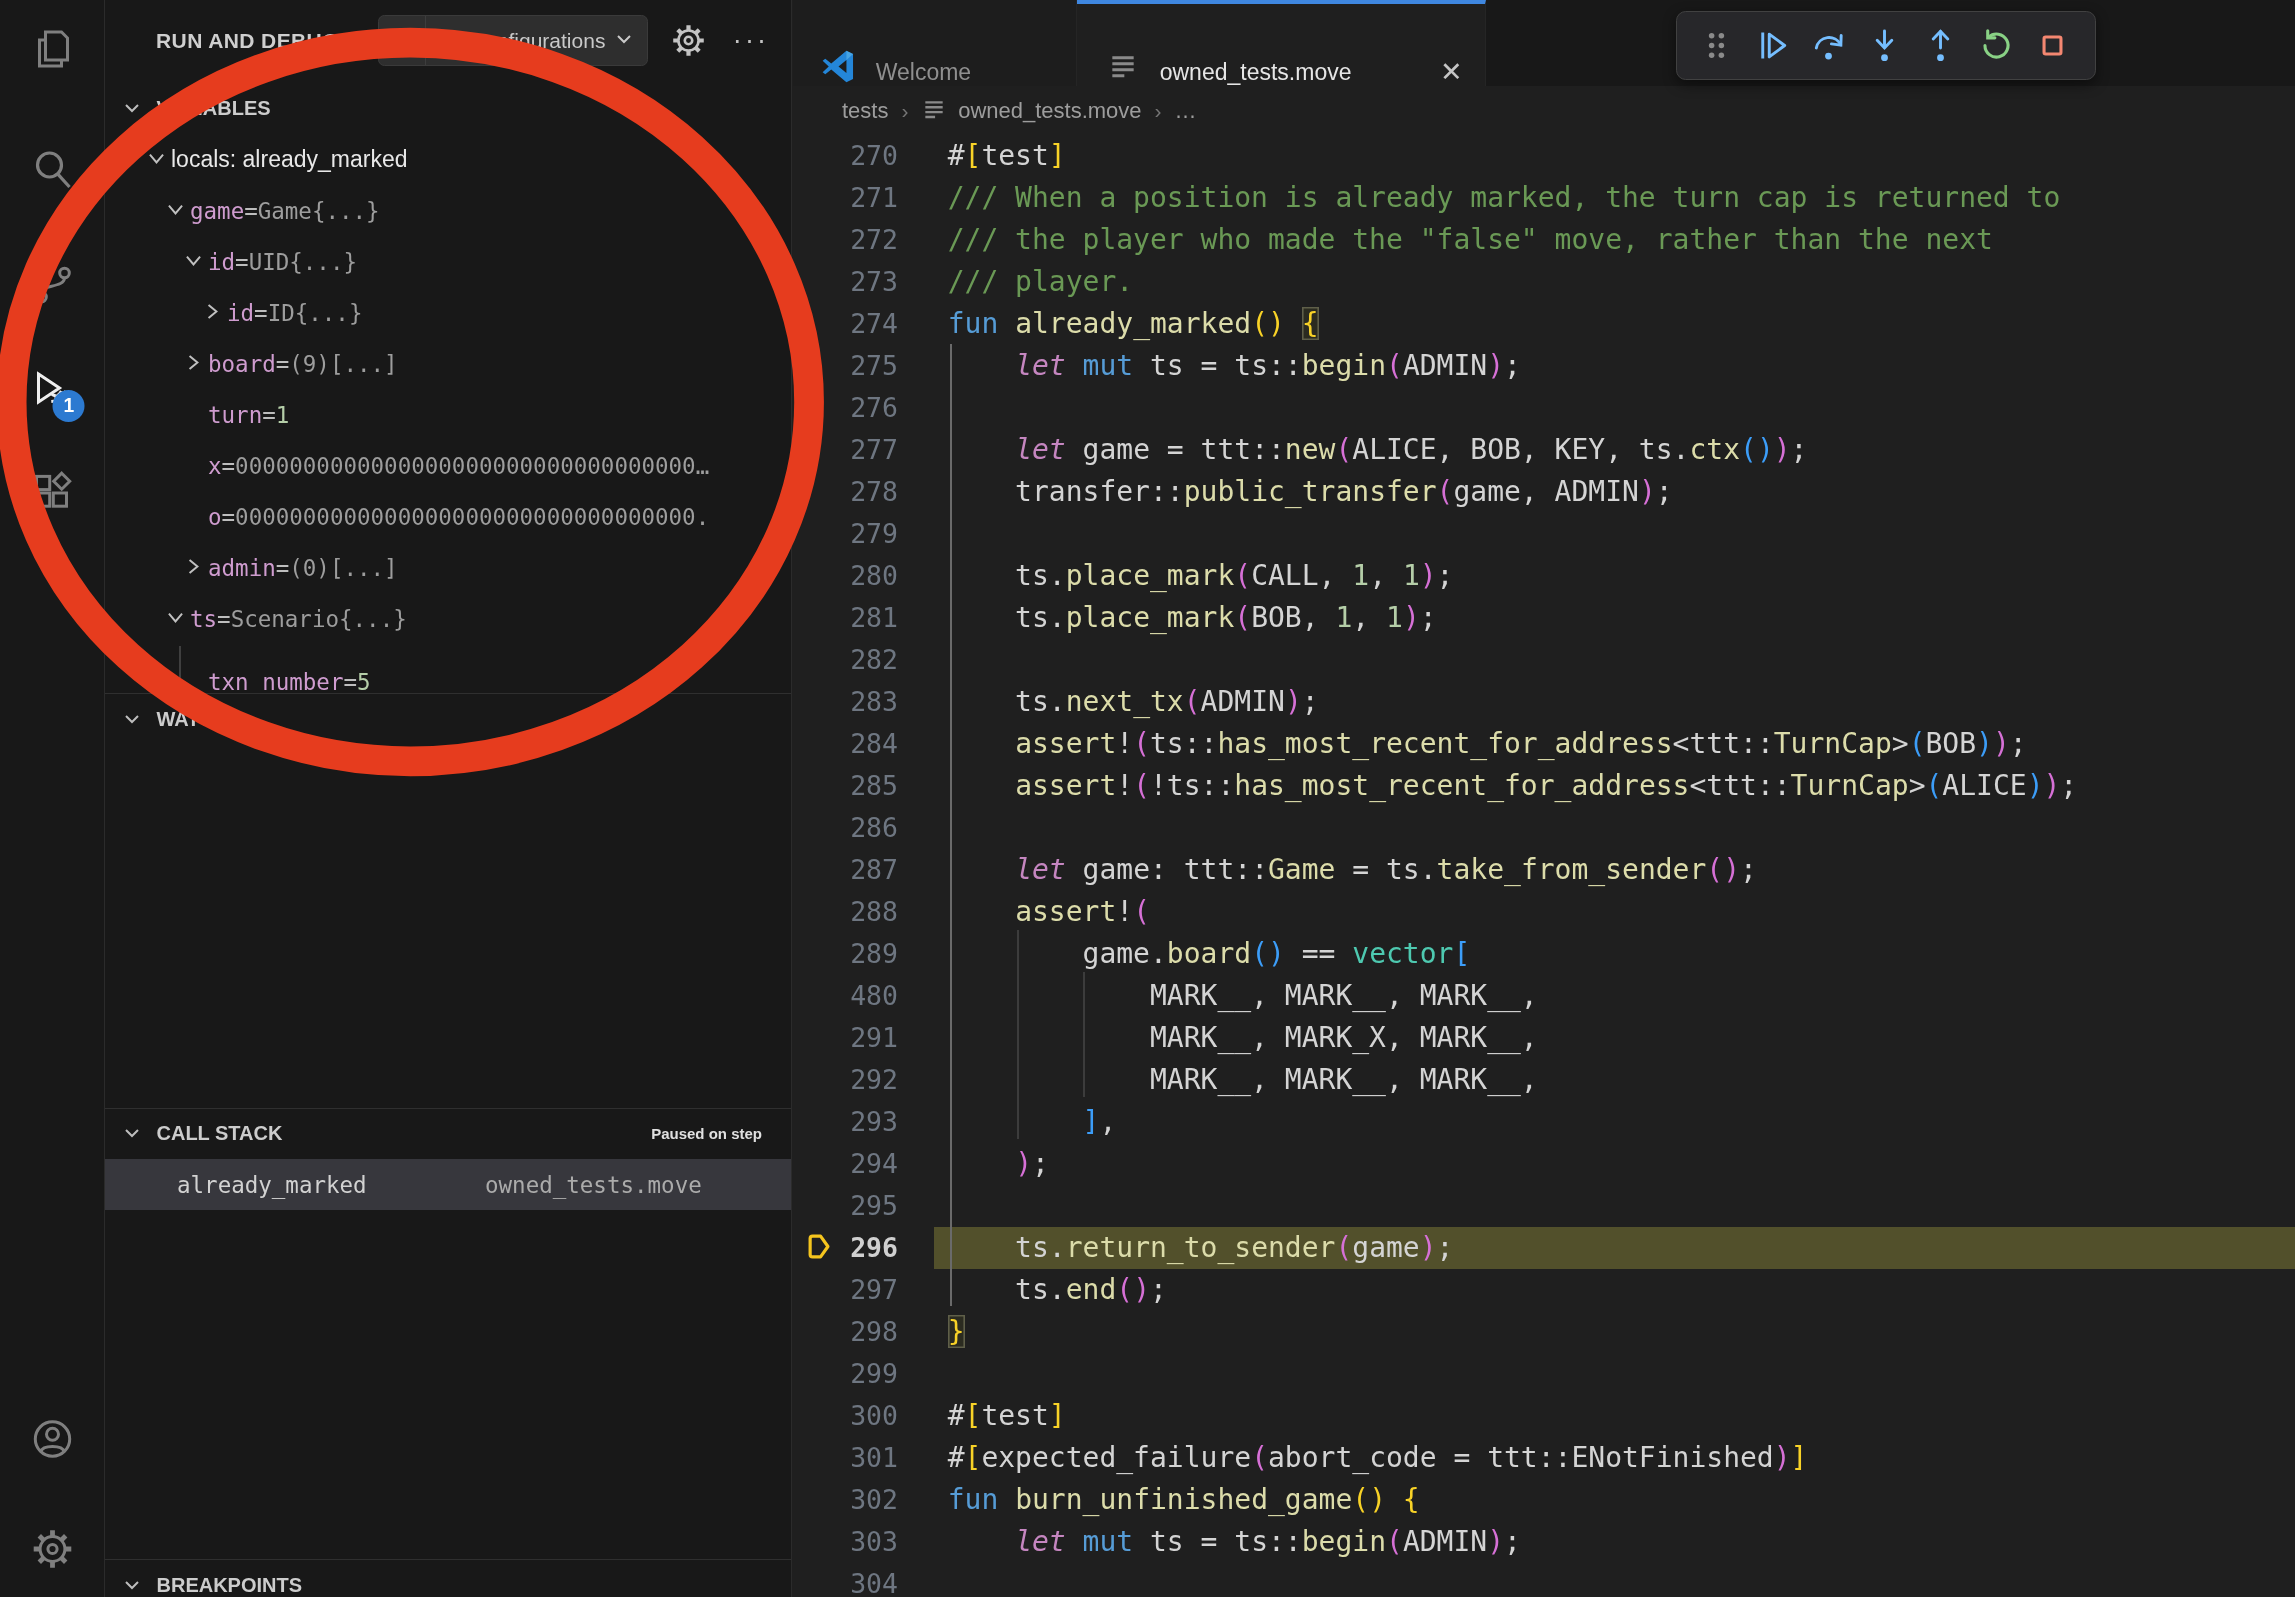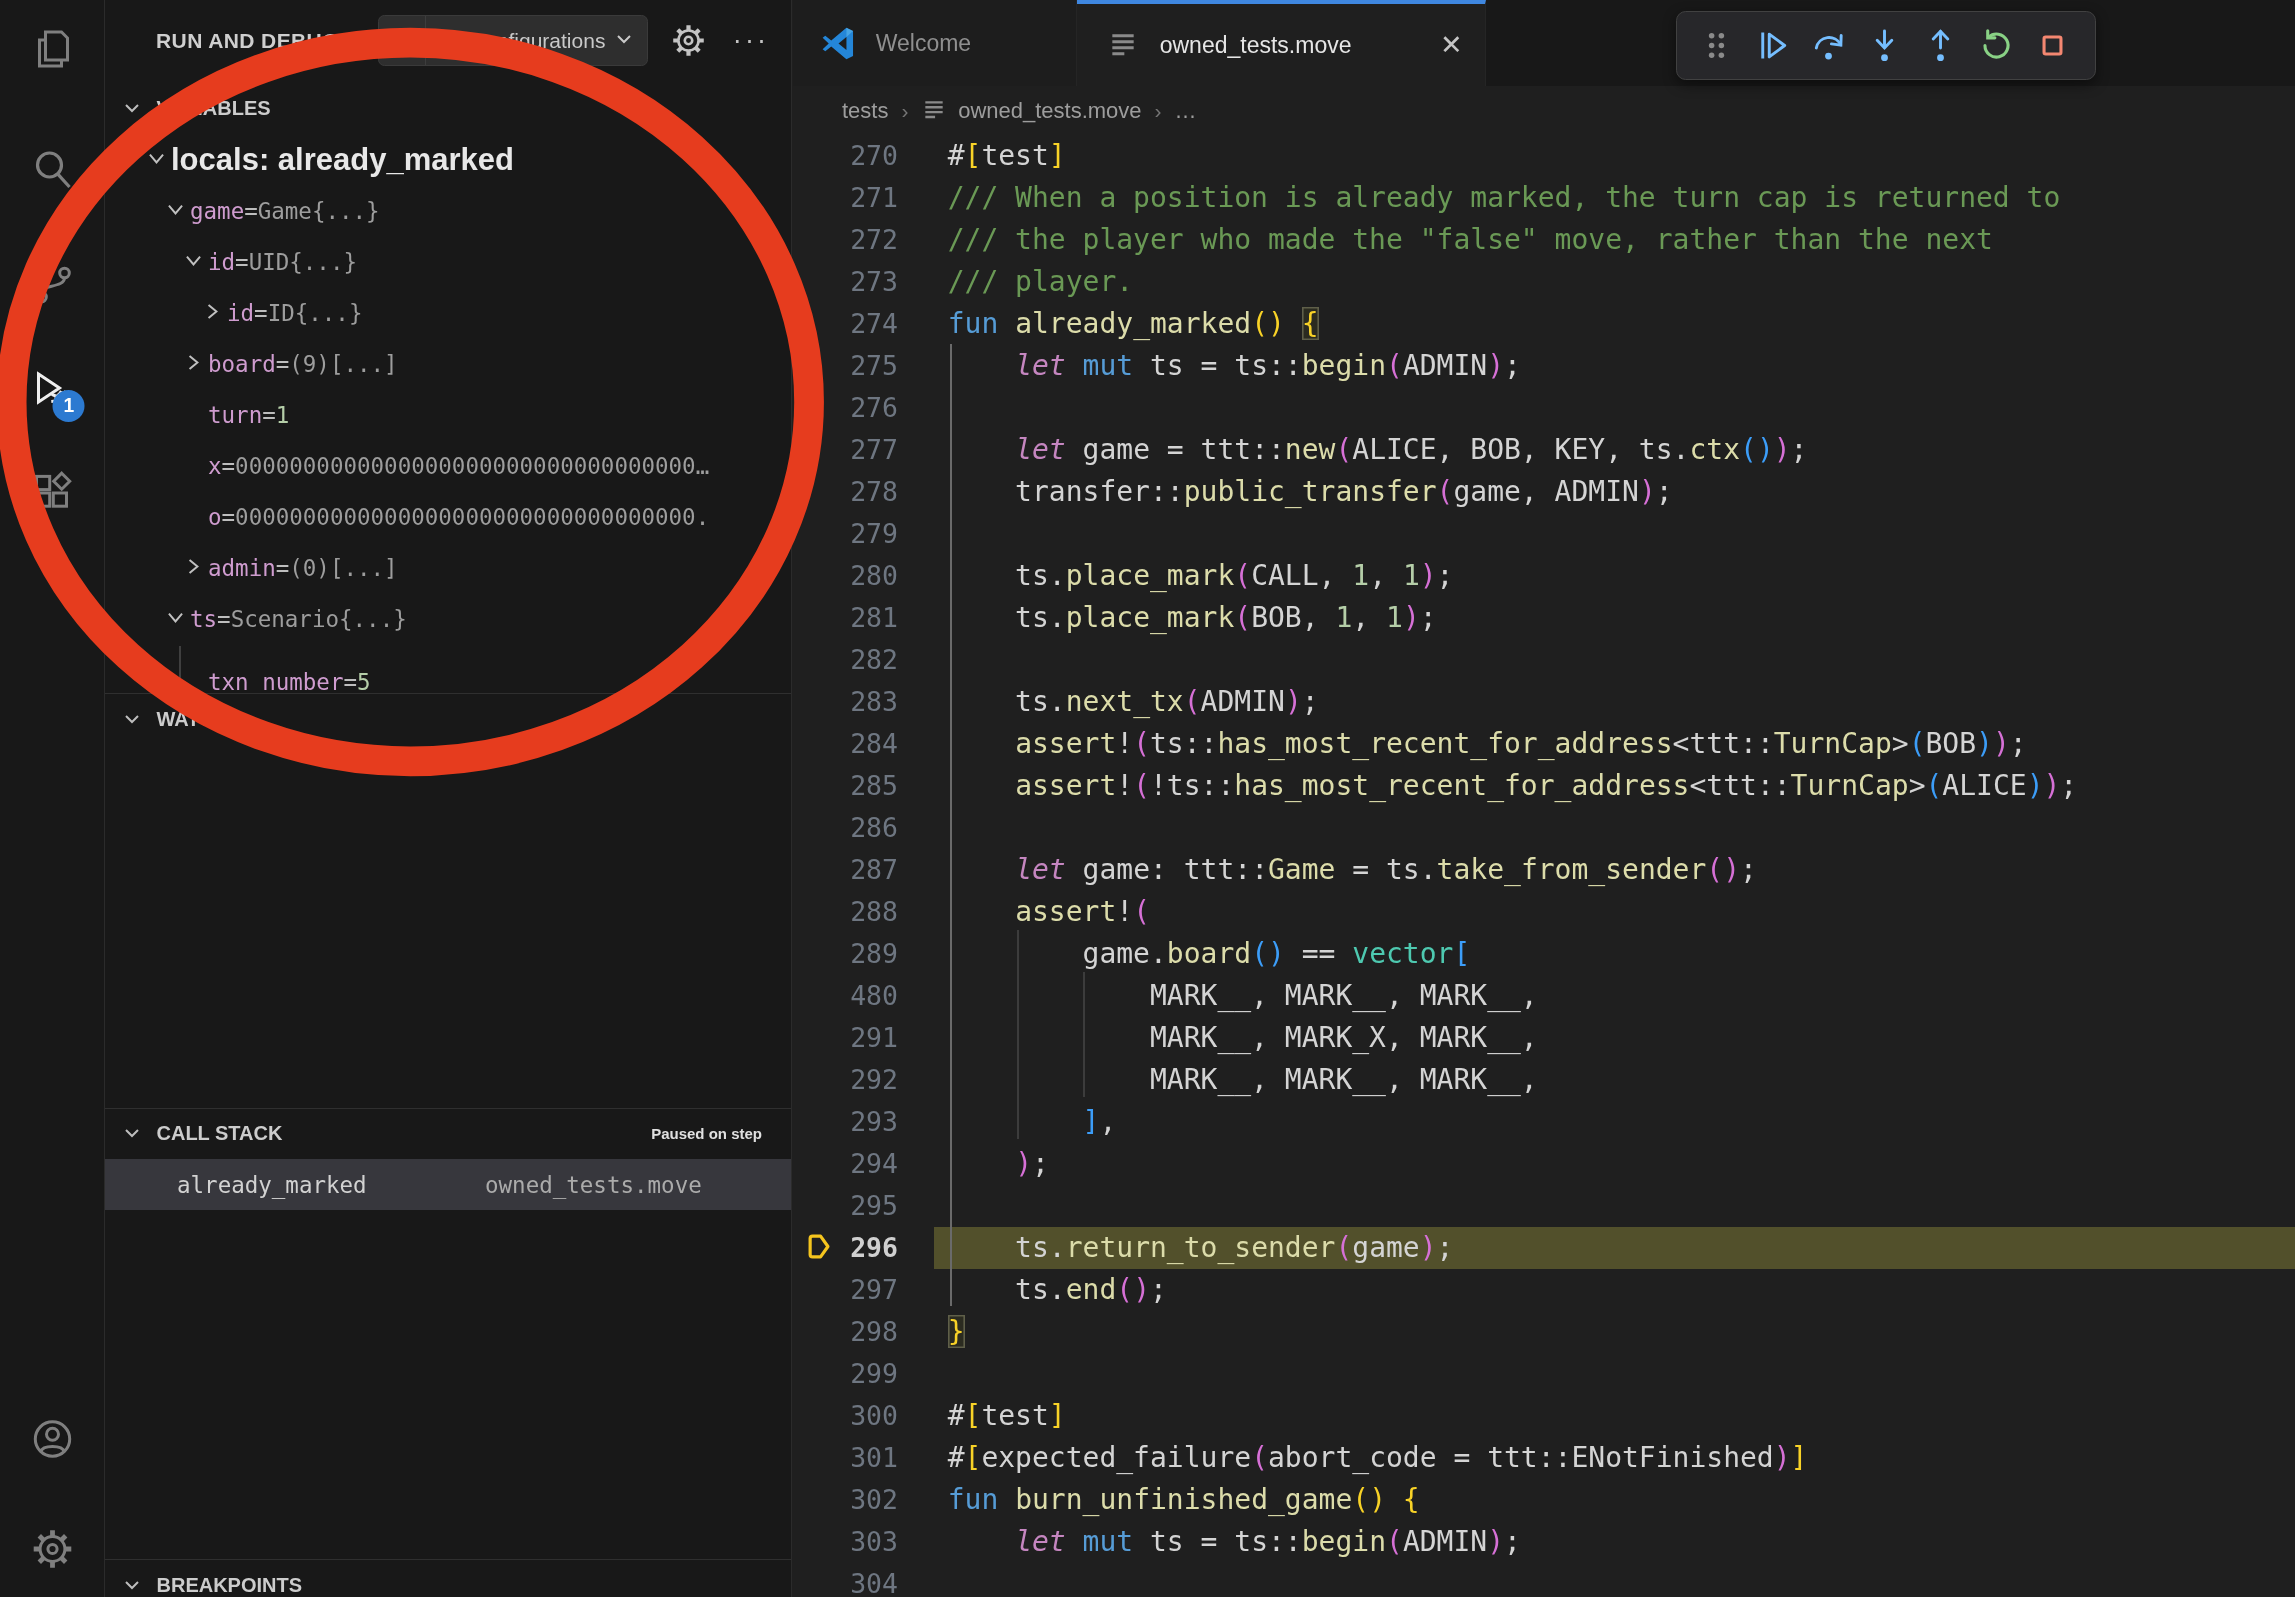--- a/index.html
+++ b/index.html
@@ -39,36 +39,36 @@
   .section-head { position:absolute; left:0; width:100%; height:50px; display:flex; align-items:center;
                   font-size:20px; font-weight:700; color:#cccccc; }
   .section-head .sec-chev { margin-left:14.5px; margin-right:13px; width:24px; height:24px; color:#bdbdbd; }
   .section-divider { position:absolute; left:0; width:100%; height:0.8px; background:#2f2f2f; }
   
   #variables-rows { position:absolute; left:0; top:134px; width:100%; }
   .vrow { height:51px; display:flex; align-items:center; font-family:"DejaVu Sans Mono", monospace;
           font-size:22.5px; white-space:nowrap; overflow:hidden; }
   .vrow .chevbox { width:25px; height:24px; flex:0 0 25px; color:#c0c0c0; }
   .vrow .chevbox svg { width:21px; height:21px; }
-  .vrow .scope { color:#e8e8e8; font-weight:700; font-family:"Liberation Sans", sans-serif; font-size:31px; }
+  .vrow .scope { color:#e8e8e8; font-weight:400; font-family:"Liberation Sans", sans-serif; font-size:23px; }
   .vrow .vname { color:#cf9ccf; }
   .vrow .veq { color:#bdbdbd; }
   .vrow .vval { color:#9d9d9d; }
   .vrow .vval.num { color:#b5cea8; }
   .tree-guide { position:absolute; width:1.6px; background:#3f3f3f; }
   
   #callstack-status { position:absolute; right:29px; font-size:15px; font-weight:700; color:#e0e0e0; }
   #frame-row { position:absolute; left:0; top:1159px; width:100%; height:51px; background:#37373d;
                display:flex; align-items:center; font-family:"DejaVu Sans Mono", monospace; font-size:22.5px; }
   #frame-row .fname { margin-left:72px; color:#d2d2d2; }
   #frame-row .ffile { position:absolute; left:380px; color:#ababab; }
   
   #editor { position:absolute; left:793px; top:0; width:1502px; height:1597px; background:#1f1f1f; }
   #tabbar { position:absolute; left:0; top:0; width:100%; height:86px; background:#181818; display:flex; }
-  .tab { position:relative; height:86px; display:flex; align-items:center; border-right:0.8px solid #252525; }
+  .tab { position:relative; height:86px; display:flex; align-items:flex-end; border-right:0.8px solid #252525; }
   .tab.inactive { width:284px; background:#1d1d1d; color:#8f8f8f; }
   .tab.active { width:409px; background:#1f1f1f; color:#e6e6e6; border-top:4px solid #3f87e0; }
   .tab .tab-icon { margin-left:26px; width:39px; height:39px; display:flex; align-items:center; justify-content:center; }
   .tab .tab-label { margin-left:17.7px; font-size:23px; white-space:nowrap; }
   .tab .tab-close { position:absolute; right:22.5px; font-size:27px; color:#c5c5c5; line-height:1; }
   #breadcrumbs { position:absolute; left:12px; top:86px; width:100%; height:49px; background:#1f1f1f;
                  display:flex; align-items:center; padding-left:37px; font-size:22px; color:#9d9d9d; }
   #breadcrumbs .bc-sep { margin:0 13px; color:#767676; font-size:21px; }
   #breadcrumbs .bc-icon { margin-right:9.7px; width:27px; height:27px; color:#8a8a8a; }
   #breadcrumbs .bc-item { white-space:nowrap; }

